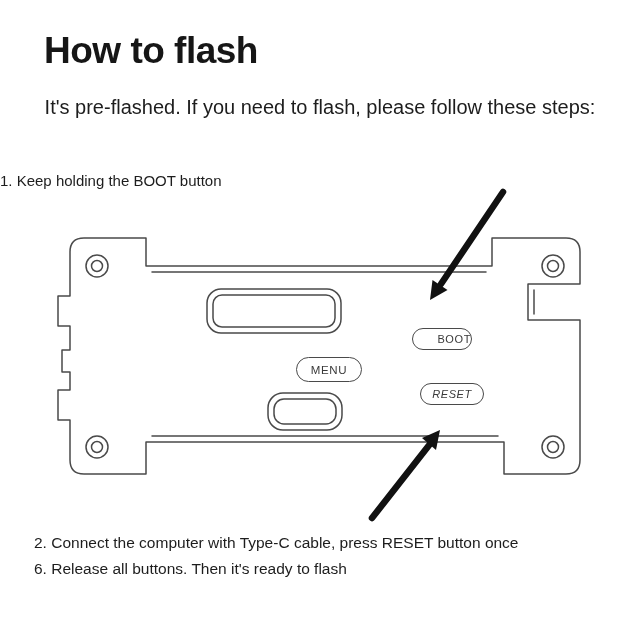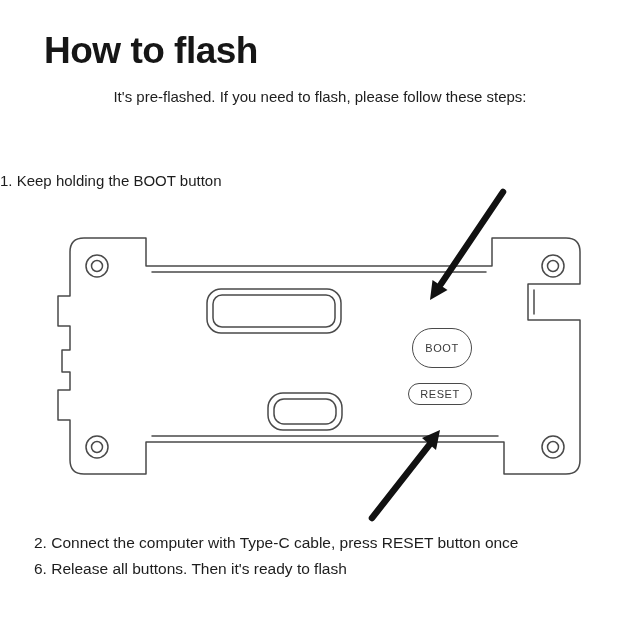--- a/index.html
+++ b/index.html
@@ -11,22 +11,22 @@
     font-family:"Liberation Sans", sans-serif;
     color:#1c1c1c;
   }
   .title{
     position:absolute;top:30px;left:0;width:640px;
     text-align:left;
     font-size:37px;font-weight:700;letter-spacing:-0.5px;
     color:#161616;margin:0;padding-left:44px;
   }
   .subtitle{
-    position:absolute;top:88px;left:0;width:640px;
-    text-align:center;font-size:15px;color:#1d1d1d;margin:0;
+    position:absolute;top:96px;left:0;width:640px;
+    text-align:center;font-size:20px;color:#1d1d1d;margin:0;
   }
   .step1{
     position:absolute;top:172px;left:0;width:640px;
     font-size:15px;color:#1d1d1d;margin:0;
   }
   .step2{
     position:absolute;top:534px;left:34px;width:600px;
     text-align:left;font-size:15.5px;color:#1d1d1d;margin:0;
   }
   .step3{
@@ -40,24 +40,24 @@
     position:absolute;
     border:1.6px solid #4a4a4a;
     border-radius:999px;
     display:flex;align-items:center;justify-content:center;
     box-sizing:border-box;
     background:#ffffff;
   }
   .capsule span{
     font-size:11px;letter-spacing:0.6px;color:#3a3a3a;font-weight:500;
   }
-  .capsule.boot{left:412px;top:328px;width:60px;height:40px;}
+  .capsule.boot{left:412px;top:328px;width:60px;height:22px;justify-content:flex-end;}
   .capsule.menu{left:296px;top:357px;width:66px;height:25px;}
   .capsule.menu span{font-size:11.5px;}
-  .capsule.reset{left:408px;top:383px;width:64px;height:22px;}
+  .capsule.reset{left:420px;top:383px;width:64px;height:22px;font-style:italic;}
 </style>
 </head>
 <body>
 
 <div class="canvas">
 
   <h1 class="title">How to flash</h1>
   <p class="subtitle">It's pre-flashed. If you need to flash, please follow these steps:</p>
   <p class="step1">1. Keep holding the BOOT button</p>
 
@@ -120,20 +120,23 @@
       <g>
         <line x1="372" y1="518" x2="430" y2="444"></line>
         <polygon points="440,430 436,450 422,438" stroke="none"></polygon>
       </g>
     </g>
   </svg>
 
   <div class="capsule boot">
     <span>BOOT</span>
   </div>
+  <div class="capsule menu">
+    <span>MENU</span>
+  </div>
   <div class="capsule reset">
     <span>RESET</span>
   </div>
 
   <p class="step2">2. Connect the computer with Type-C cable, press RESET button once</p>
   <p class="step3">6. Release all buttons. Then it's ready to flash</p>
 
 </div>
 
 </body></html>

